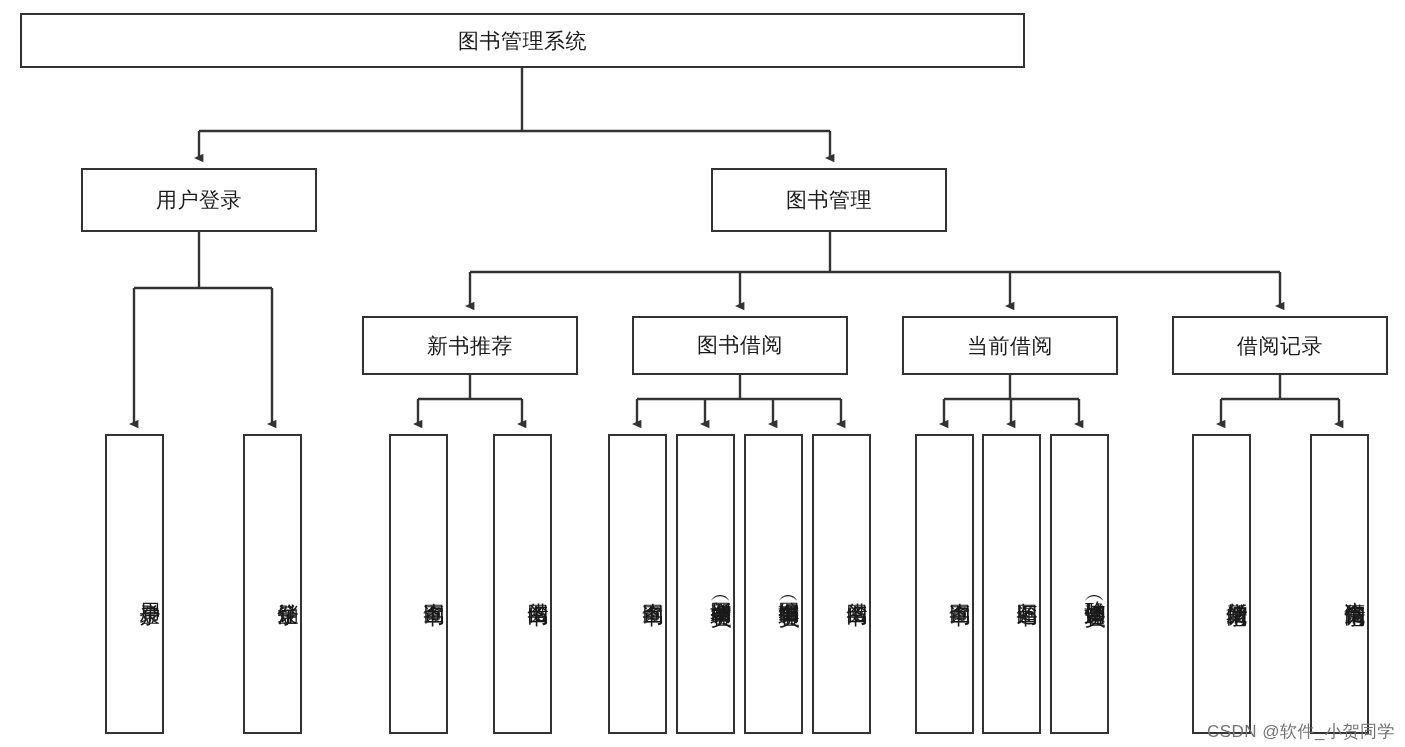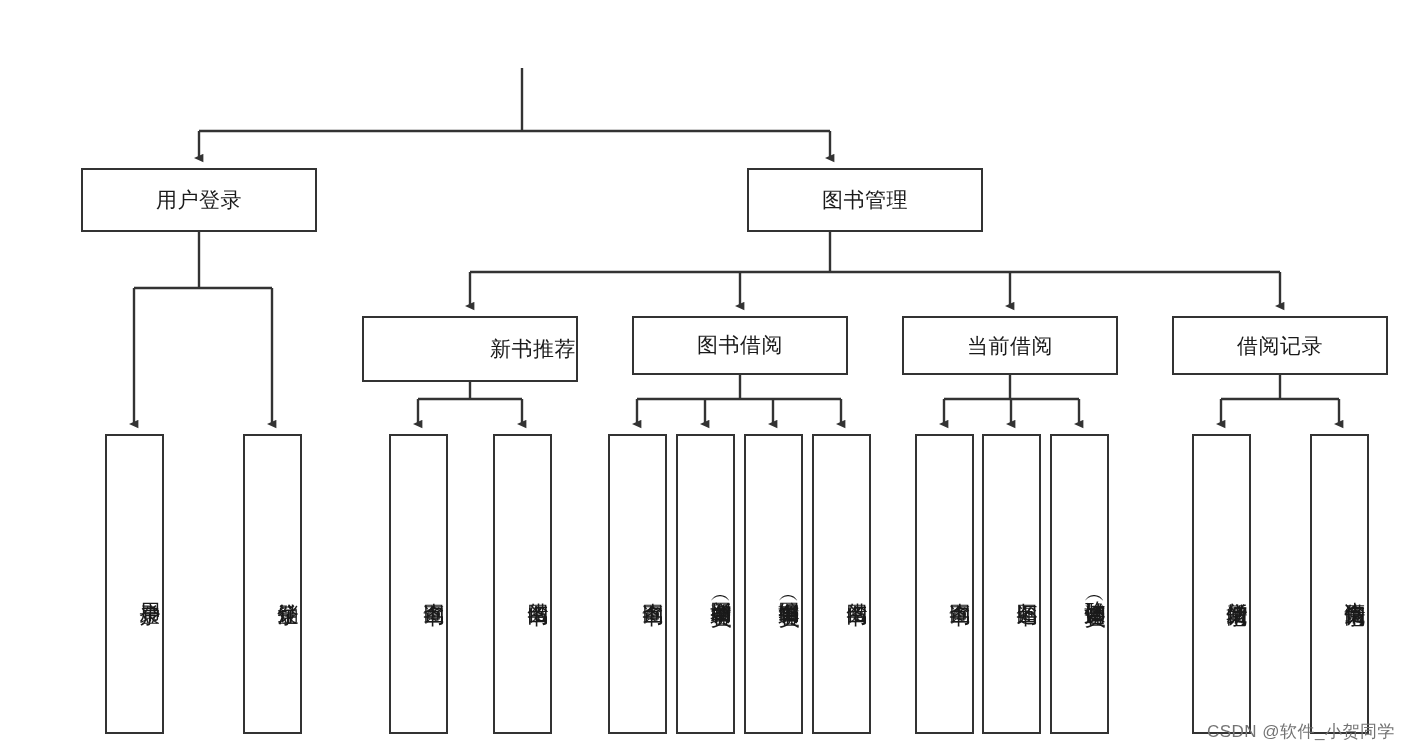--- a/index.html
+++ b/index.html
@@ -111,29 +111,32 @@
       <path d="M1011,399 L1011,424" marker-end="url(#arrow)"></path>
       <path d="M1079,399 L1079,424" marker-end="url(#arrow)"></path>
 
       <path d="M1280,375 L1280,399"></path>
       <path d="M1221,399 L1339,399"></path>
       <path d="M1221,399 L1221,424" marker-end="url(#arrow)"></path>
       <path d="M1339,399 L1339,424" marker-end="url(#arrow)"></path>
     </g>
   </svg>
 
+  <div class="node horiz" style="left:20px; top:13px; width:1005px; height:55px;">
+    <span>图书管理系统</span>
+  </div>
 
   <div class="node horiz" style="left:81px; top:168px; width:236px; height:64px;">
     <span>用户登录</span>
   </div>
-  <div class="node horiz" style="left:711px; top:168px; width:236px; height:64px;margin-left:36px;">
+  <div class="node horiz" style="left:711px; top:168px; width:236px; height:64px;">
     <span>图书管理</span>
   </div>
 
-  <div class="node horiz" style="left:362px; top:316px; width:216px; height:66px;justify-content:flex-end;">
+  <div class="node horiz" style="left:362px; top:316px; width:216px; height:59px;">
     <span>新书推荐</span>
   </div>
   <div class="node horiz" style="left:632px; top:316px; width:216px; height:59px;font-family:Liberation Serif, serif;">
     <span>图书借阅</span>
   </div>
   <div class="node horiz" style="left:902px; top:316px; width:216px; height:59px;">
     <span>当前借阅</span>
   </div>
   <div class="node horiz" style="left:1172px; top:316px; width:216px; height:59px;">
     <span>借阅记录</span>

